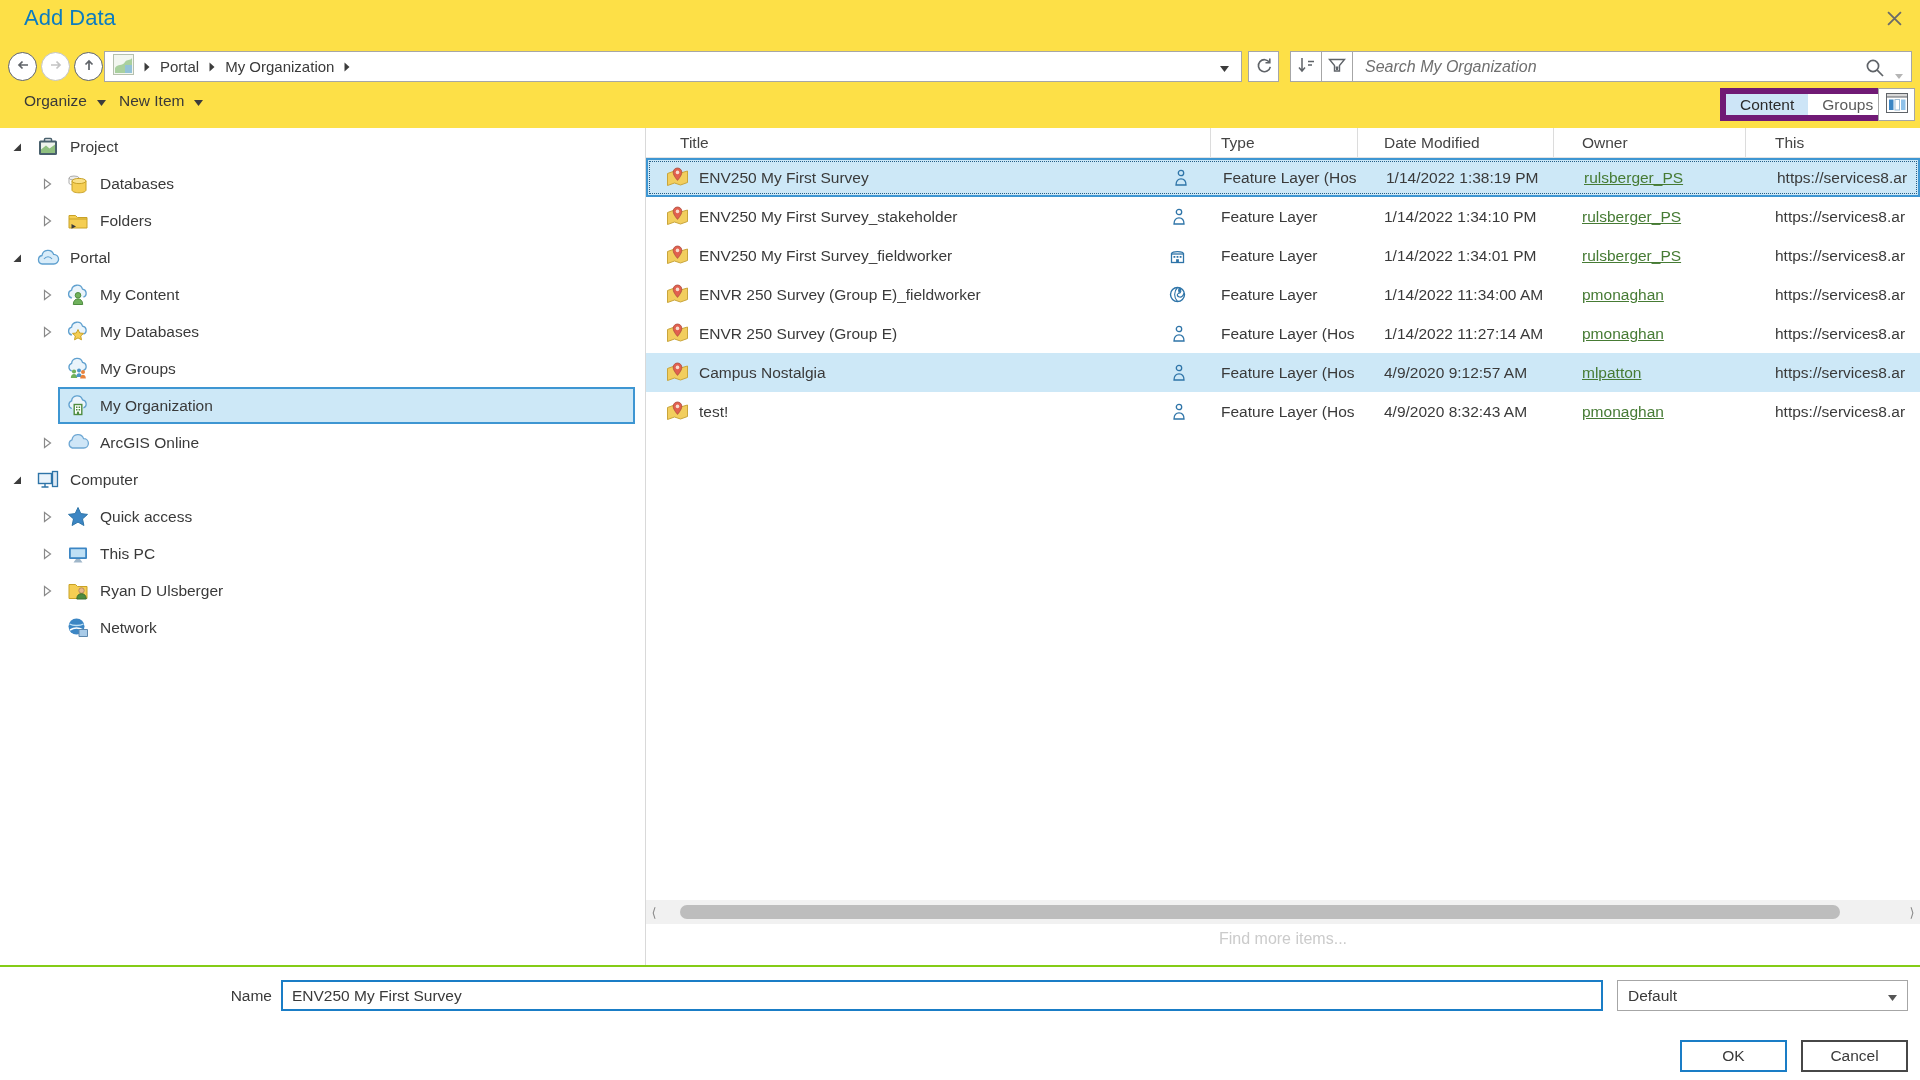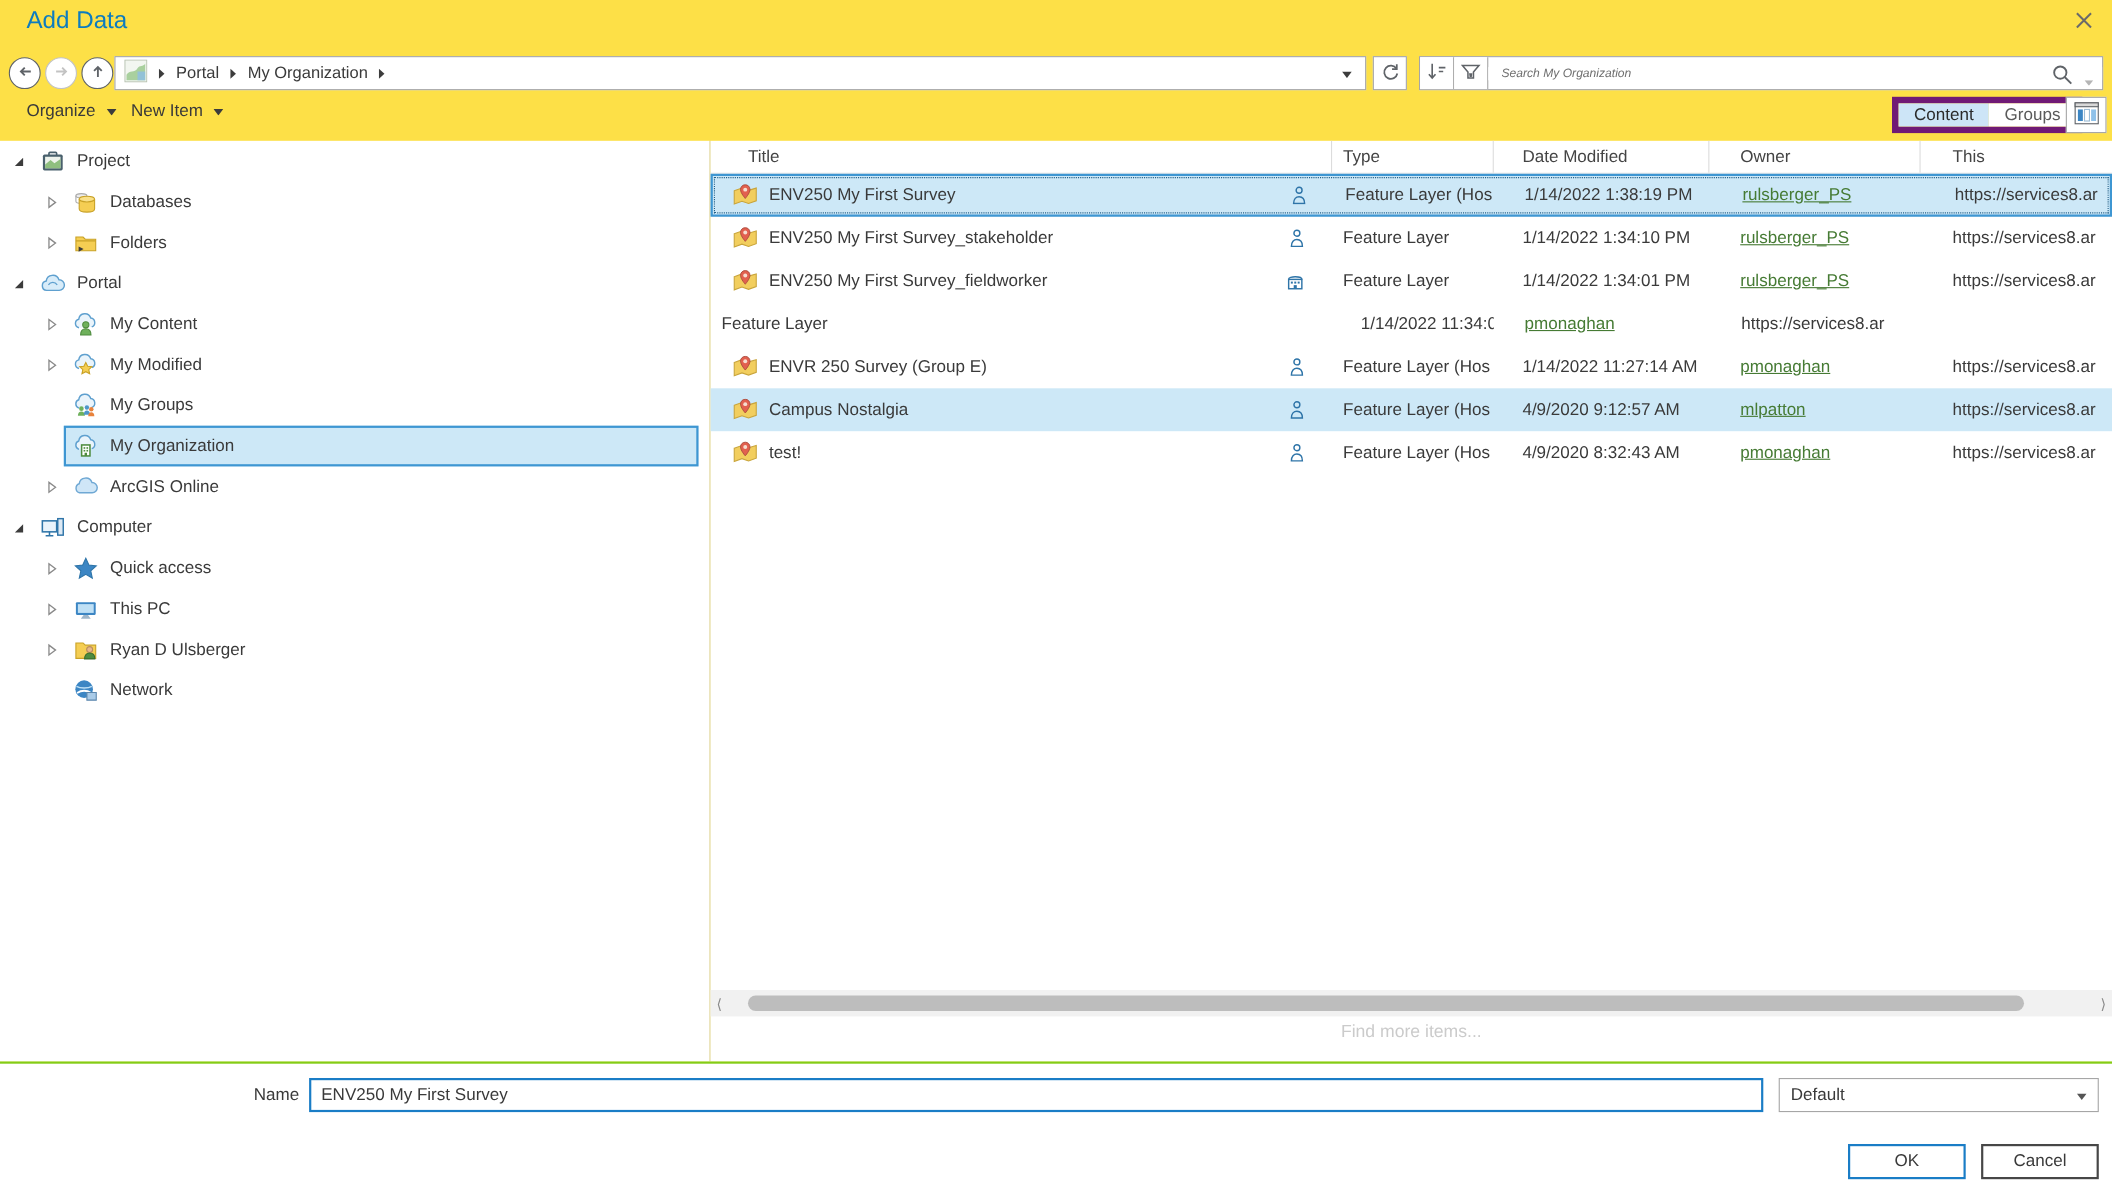--- a/index.html
+++ b/index.html
@@ -25,21 +25,21 @@
   .crumb-caret { margin-left:auto; padding-right:4px; }
 
   .icon-btn { position:absolute; top:51px; height:31px; border:1px solid #a6a6a6; background:#fff;
     display:flex; align-items:center; justify-content:center; }
   #refresh-btn { left:1248px; width:31px; }
 
   .search-group { position:absolute; left:1290px; top:51px; width:622px; height:31px;
     border:1px solid #a6a6a6; background:#fff; display:flex; align-items:stretch; }
   .sg-btn { width:31px; display:flex; align-items:center; justify-content:center; border-right:1px solid #a6a6a6; background:#fff; }
   .search-wrap { flex:1; position:relative; display:flex; align-items:center; }
-  .search-input { flex:1; border:none; outline:none; font-size:11px; font-style:italic; color:#3a3a3a;
+  .search-input { flex:1; border:none; outline:none; font-size:16px; font-style:italic; color:#3a3a3a;
     padding:0 46px 0 12px; font-family:"Liberation Sans", sans-serif; }
   .search-input::placeholder { color:#6f6f6f; font-style:italic; }
   .search-mag { position:absolute; right:26px; top:5px; }
   .search-caret { position:absolute; right:8px; top:13px; }
 
   
   .menu-item { position:absolute; top:92px; font-size:15.5px; color:#3a3a3a; display:flex; align-items:center;
     gap:10px; background:none; border:none; cursor:pointer; font-family:"Liberation Sans", sans-serif; }
   #organize-menu { left:24px; } #newitem-menu { left:119px; }
 
@@ -344,21 +344,21 @@
             <path d="M3.5 2.5 L9.5 7 L3.5 11.5 Z" fill="none" stroke="#8a8a8a" stroke-width="1.2"></path>
           </svg>
         </span>
         <div class="tree-sel">
           <span class="tree-icon">
             <svg width="24" height="24" viewBox="0 0 24 24">
               <path d="M5.8 15 A4 4 0 0 1 5.6 7.2 A5.6 5.6 0 0 1 16.5 6.1 A4.2 4.2 0 0 1 17.4 14.2" fill="#eaf4fb" stroke="#5fa0cf" stroke-width="1.3"></path>
               <path d="M12 9.5 L13.7 13 L17.5 13.4 L14.7 16 L15.5 19.8 L12 17.9 L8.5 19.8 L9.3 16 L6.5 13.4 L10.3 13 Z" fill="#f5ce53" stroke="#c9a227"></path>
             </svg>
           </span>
-          <span class="tree-label">My Modified</span>
+          <span class="tree-label">My Databases</span>
         </div>
       </div>
       <div class="tree-row lvl1">
         <span class="expander"></span>
         <div class="tree-sel">
           <span class="tree-icon">
             <svg width="24" height="24" viewBox="0 0 24 24">
               <path d="M5.8 14 A4 4 0 0 1 5.6 6.4 A5.6 5.6 0 0 1 16.5 5.3 A4.2 4.2 0 0 1 17.4 13.4" fill="#eaf4fb" stroke="#5fa0cf" stroke-width="1.3"></path>
               <circle cx="8" cy="14.5" r="2.1" fill="#6fb15c"></circle>
               <path d="M4.8 21 C4.8 18.3 6.2 17 8 17 C9.8 17 11.2 18.3 11.2 21 Z" fill="#6fb15c"></path>
@@ -559,20 +559,38 @@
                 <rect x="7.1" y="11.2" width="2.8" height="3.3" fill="#2e74a8"></rect>
               </svg>
             </span>
           </div>
           <div class="cell c-type">Feature Layer</div>
           <div class="cell c-date">1/14/2022 1:34:01 PM</div>
           <div class="cell c-owner"><span class="owner-link">rulsberger_PS</span></div>
           <div class="cell c-path">https://services8.ar</div>
         </div>
         <div class="trow">
+          <div class="cell c-title">
+            <span style="display: flex;">
+              <svg width="23" height="21" viewBox="0 0 23 21">
+                <path d="M1.5 6.5 L8.5 4 L14.5 6 L21.5 4 L21.5 15.5 L14.5 18 L8.5 16 L1.5 18.5 Z" fill="#f2ce5e" stroke="#c9a53c"></path>
+                <path d="M11.5 1 C9 1 7.2 2.9 7.2 5.3 C7.2 8.6 11.5 13.4 11.5 13.4 C11.5 13.4 15.8 8.6 15.8 5.3 C15.8 2.9 14 1 11.5 1 Z" fill="#e2604f" stroke="#a94a3c" stroke-width="0.8"></path>
+                <circle cx="11.5" cy="5.4" r="1.8" fill="#f6ddd0"></circle>
+              </svg>
+            </span>
+            <span class="t-label">ENVR 250 Survey (Group E)_fieldworker</span>
+            <span class="share-ic">
+              <svg width="17" height="17" viewBox="0 0 17 17">
+                <circle cx="8.5" cy="8.5" r="7" fill="none" stroke="#2e74a8" stroke-width="1.4"></circle>
+                <path d="M8.5 1.5 A10 10 0 0 0 8.5 15.5" fill="none" stroke="#2e74a8" stroke-width="1.1"></path>
+                <path d="M10 2 C13 4 12 7 9.5 7.5 C7.5 8 8 10.5 10.5 11 C13.5 11.5 14.5 9 15.2 7" fill="none" stroke="#2e74a8" stroke-width="1.2"></path>
+                <path d="M9.8 2.2 C12.3 3.8 11.5 6.4 9.6 6.9 L9 4 Z" fill="#2e74a8"></path>
+              </svg>
+            </span>
+          </div>
           <div class="cell c-type">Feature Layer</div>
           <div class="cell c-date">1/14/2022 11:34:00 AM</div>
           <div class="cell c-owner"><span class="owner-link">pmonaghan</span></div>
           <div class="cell c-path">https://services8.ar</div>
         </div>
         <div class="trow">
           <div class="cell c-title">
             <span style="display: flex;">
               <svg width="23" height="21" viewBox="0 0 23 21">
                 <path d="M1.5 6.5 L8.5 4 L14.5 6 L21.5 4 L21.5 15.5 L14.5 18 L8.5 16 L1.5 18.5 Z" fill="#f2ce5e" stroke="#c9a53c"></path>

